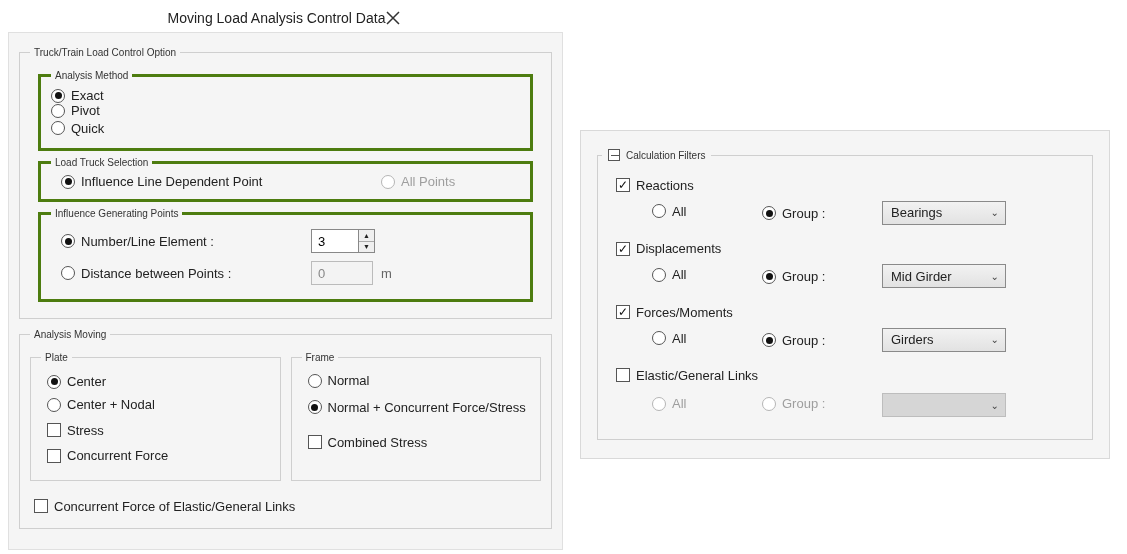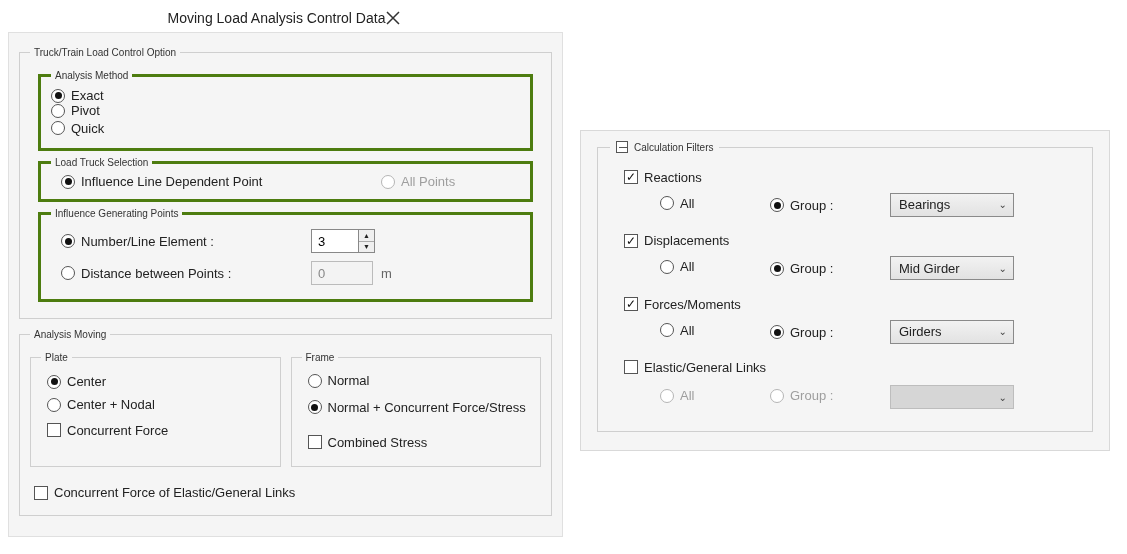--- a/index.html
+++ b/index.html
@@ -258,20 +258,24 @@
           <div class="opt"><span class="radio selected">
                 <span class="dot"></span>
                 <span>Center</span>
               </span></div>
           <div class="opt"><span class="radio">
                 <span class="dot"></span>
                 <span>Center + Nodal</span>
               </span></div>
           <div class="opt"><span class="checkbox">
                 <span class="box"></span>
+                <span>Stress</span>
+              </span></div>
+          <div class="opt"><span class="checkbox">
+                <span class="box"></span>
                 <span>Concurrent Force</span>
               </span></div>
         </fieldset>
 
         <fieldset class="frame-col">
           <legend>Frame</legend>
           <div class="opt"><span class="radio">
                 <span class="dot"></span>
                 <span>Normal</span>
               </span></div>
@@ -291,21 +295,21 @@
             <span class="box"></span>
             <span>Concurrent Force of Elastic/General Links</span>
           </span>
       </div>
     </fieldset>
 
   </div>
 </div>
 
 <div class="right-panel filters">
-  <fieldset style="border:1px solid #cfcfcf; padding:8px 12px 14px 12px;">
+  <fieldset style="border:1px solid #cfcfcf; padding:8px 12px 14px 4px;margin-top:8px;">
     <legend class="calc-legend">
       <span class="box"></span>
       <span>Calculation Filters</span>
     </legend>
 
     <div class="filter-block">
       <span class="checkbox checked">
           <span class="box"></span>
           <span>Reactions</span>
         </span>

